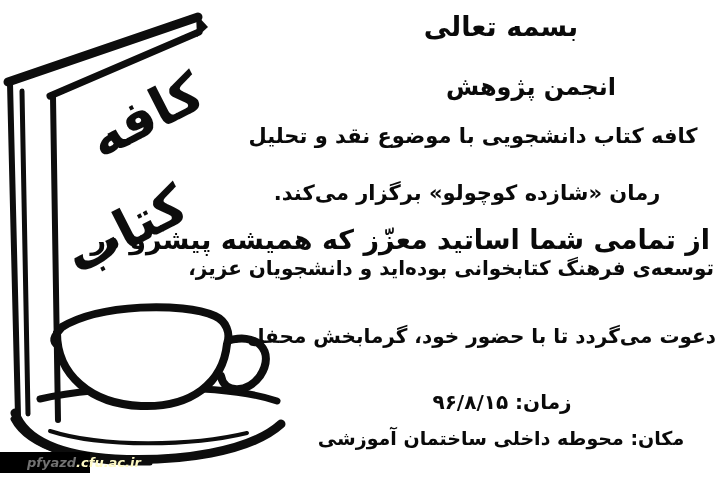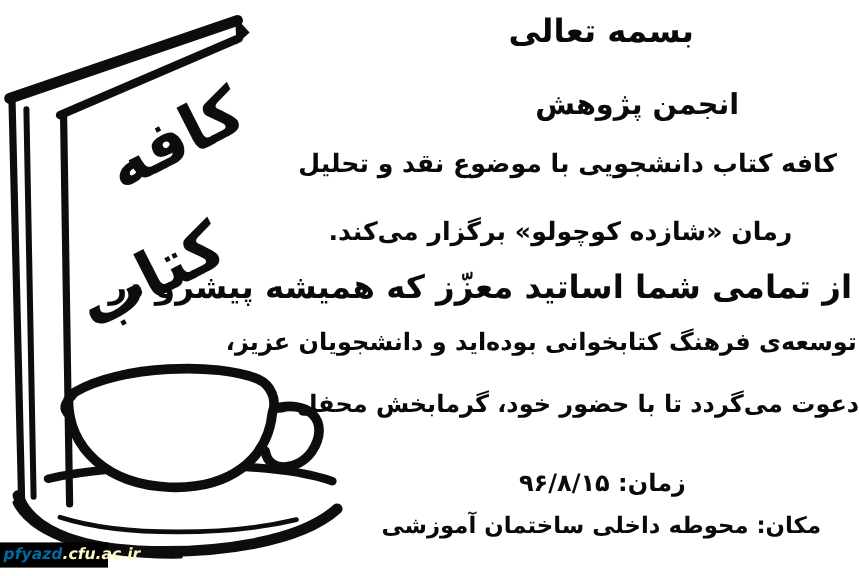--- a/index.html
+++ b/index.html
@@ -11,40 +11,40 @@
   .line{
     position:absolute;left:230px;width:486px;text-align:center;
     direction:rtl;unicode-bidi:embed;white-space:nowrap;
     font-weight:bold;color:#0a0a0a;z-index:2;line-height:1.25;
   }
   .l1{top:10px;font-size:27px;transform:translateX(28px);}
   .l2{top:72px;font-size:24px;transform:translateX(58px);}
   .l3{top:123px;font-size:21px;}
   .l4{top:180px;font-size:21px;transform:translateX(-6px);}
   .l5{top:223px;font-size:27px;transform:translateX(-6px);}
-  .l6{top:273px;font-size:20px;transform:translateX(-2px);}
+  .l6{top:256px;font-size:20px;transform:translateX(-2px);}
   .l7{top:324px;font-size:20px;}
   .l8{top:390px;font-size:20px;transform:translateX(29px);}
   .l9{top:427px;font-size:19px;transform:translateX(28px);}
   
   #illustration{position:absolute;left:0;top:0;width:300px;height:480px;z-index:3;pointer-events:none;}
   #illustration svg{position:absolute;left:0;top:0;}
   .cal{
     position:absolute;direction:rtl;font-weight:bold;color:#0d0d0d;
     white-space:nowrap;z-index:3;transform-origin:50% 50%;
   }
   #cal1{left:86px;top:84px;font-size:54px;transform:rotate(-27deg);}
   #cal2{left:62px;top:198px;font-size:54px;transform:rotate(-27deg);}
   
   #watermark{
     position:absolute;left:0;top:452px;width:90px;height:21px;background:#000000;
     z-index:4;display:flex;align-items:center;padding-left:3px;box-sizing:border-box;
     font-style:italic;font-weight:bold;font-size:13px;white-space:nowrap;
   }
-  #watermark .wm-prefix{color:#0369a1;}
+  #watermark .wm-prefix{color:#737373;margin-left:24px;}
   #watermark .wm-suffix{color:#fef9c3;}
 </style>
 </head>
 <body>
 
 <div id="stage">
 
   <div class="line l1">بسمه تعالی</div>
   <div class="line l2">انجمن پژوهش</div>
   <div class="line l3">کافه کتاب دانشجویی با موضوع نقد و تحلیل</div>

